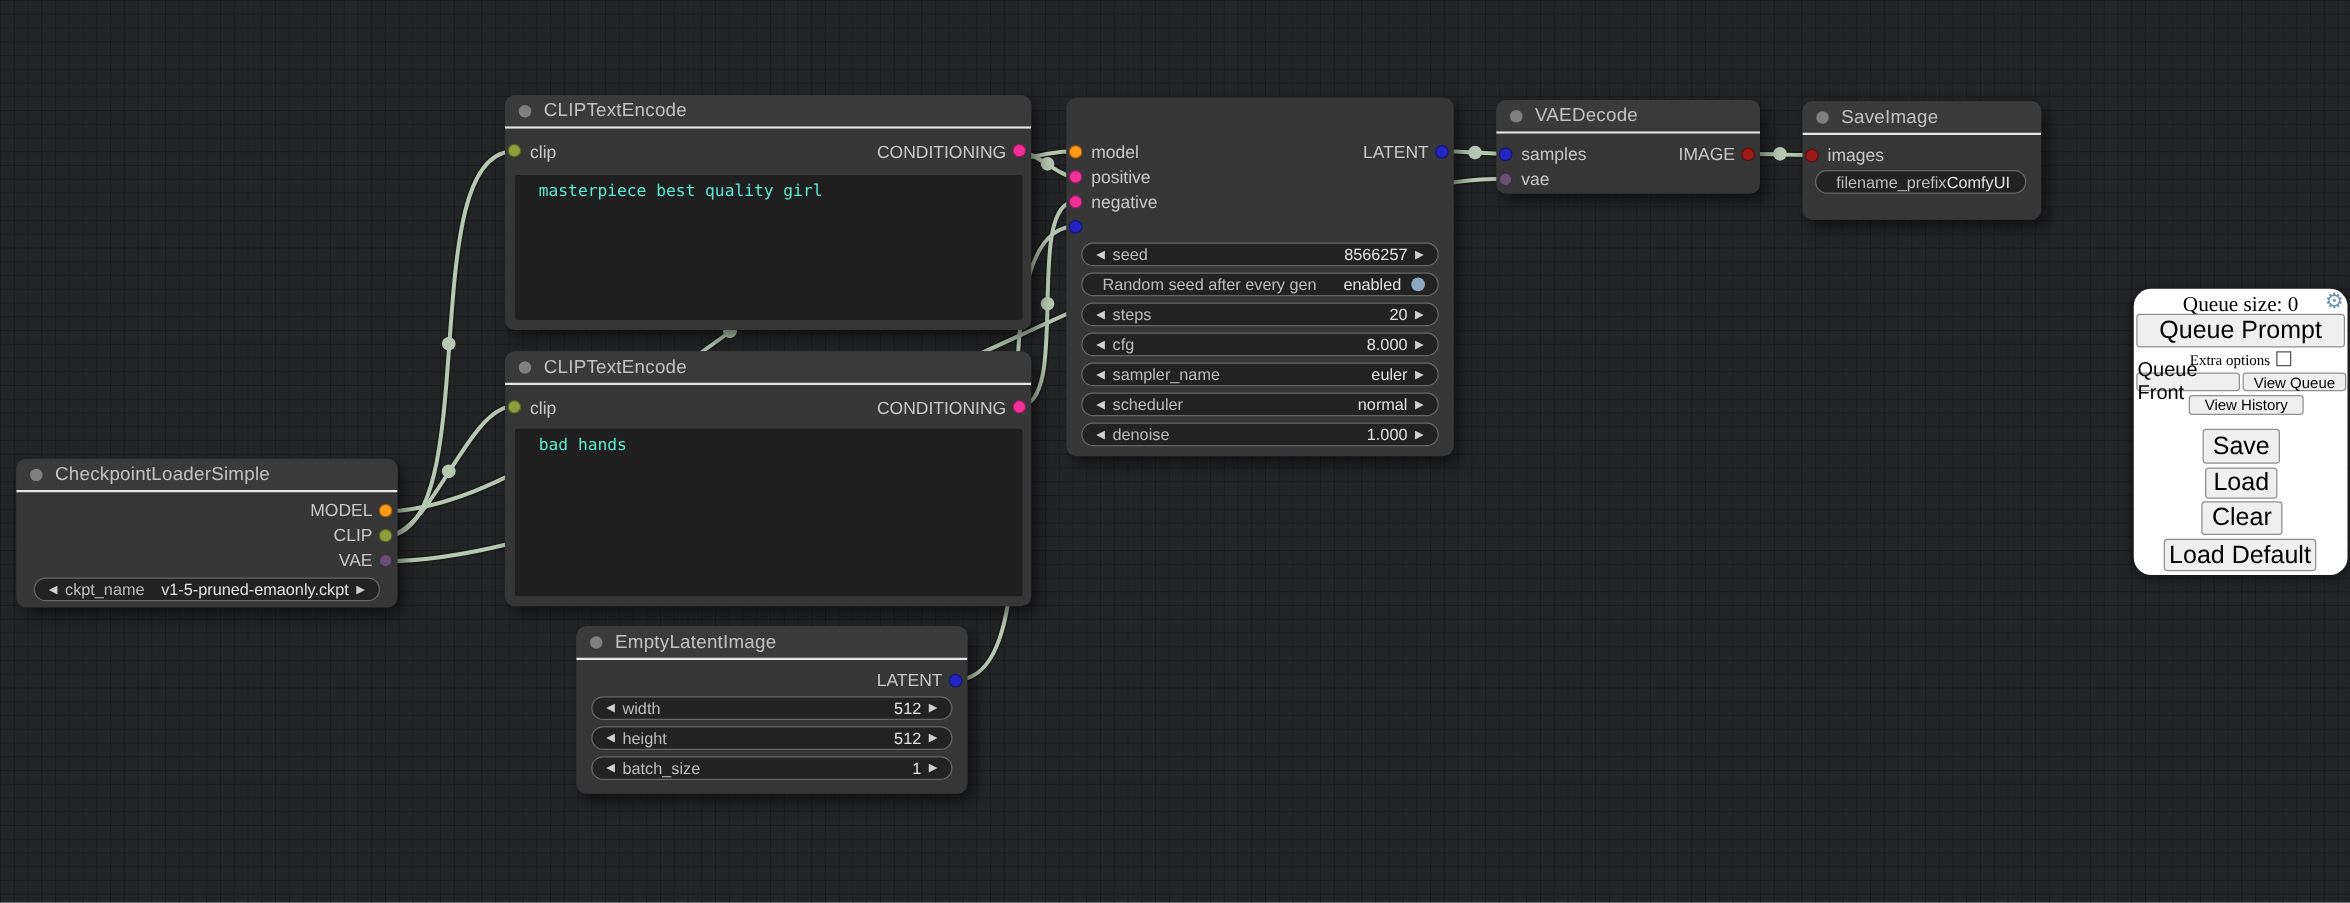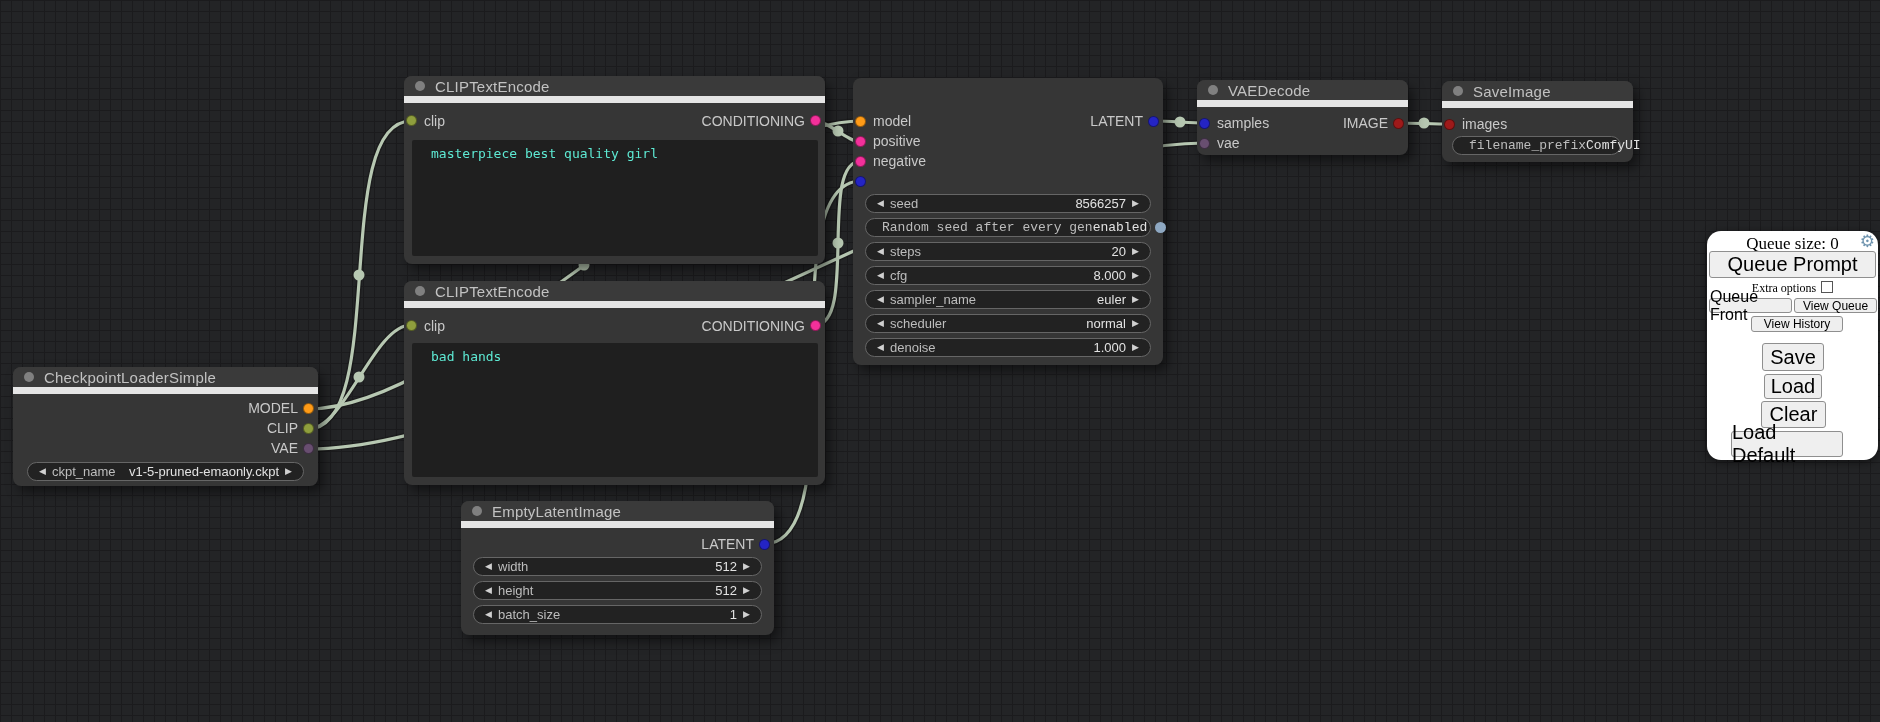--- a/index.html
+++ b/index.html
@@ -17,21 +17,21 @@
 
   svg.links { position:absolute; left:0; top:0; width:1880px; height:722px; }
   .wire-halo { fill:none; stroke:#151515; stroke-width:6; opacity:.45; }
   .wire { fill:none; stroke-width:3.2; stroke-linecap:round; }
 
   .node {
     position:absolute; background:#363636; border-radius:8px;
     box-shadow:5px 6px 12px rgba(0,0,0,.5); color:#c8c8c8;
   }
   .node-title {
-    height:27px; background:#3a3a3a; border-bottom:7px solid #e5e5e5;
+    height:27px; background:#3a3a3a; border-bottom:2px solid #e5e5e5;
     border-radius:8px 8px 0 0; display:flex; align-items:center;
     font-size:15px; color:#c2c2c2; letter-spacing:.2px;
   }
   .title-dot {
     width:10px; height:10px; border-radius:50%; background:#808080;
     margin:0 10px 0 11px; flex:none;
   }
   .pdot {
     position:absolute; width:11px; height:11px; border-radius:50%;
     border:1px solid rgba(0,0,0,.4);
@@ -52,21 +52,21 @@
   }
 
   .widget {
     position:absolute; height:19px; background:#222222; border:1px solid #666;
     border-radius:10px; display:flex; align-items:center;
     font-size:13px; color:#bdbdbd; padding:0 7px;
   }
   .warr { width:15px; text-align:center; font-size:9px; color:#d0d0d0; line-height:17px; flex:none; cursor:pointer; }
   .wlabel { flex:none; padding-left:2px; }
   .wvalue { margin-left:auto; color:#e2e2e2; padding-right:2px; }
-  .widget.noarr { padding:0 10px 0 14px;font-family:Liberation Mono, monospace; }
+  .widget.noarr { padding:0 10px 0 14px; }
   .toggle {
     width:11px; height:11px; border-radius:50%; flex:none; margin-left:6px;
   }
 
   .menu {
     position:absolute; left:1707px; top:231px; width:171px; height:229px;
     background:#ffffff; color:#000;
     font-family:"Liberation Serif", serif;
     box-shadow:0 2px 10px rgba(0,0,0,.5);
     border-radius:14px;
@@ -247,21 +247,21 @@
     <span class="pdot out" style="top: 38px; background: rgb(158, 26, 26);"></span>
     <div class="prow" style="top:34px">
       <span class="in-label">samples</span>
       <span class="out-label">IMAGE</span>
     </div>
     <div class="prow" style="top:54px">
         <span class="in-label">vae</span>
       </div>
   </div>
 
-  <div class="node" style="left:1442px; top:81px; width:191px; height:81px">
+  <div class="node" style="left:1442px; top:81px; width:191px; height:95px">
     <div class="node-title">
       <span class="title-dot"></span>
       <span>SaveImage</span>
     </div>
     <span class="pdot in" style="top: 38px; background: rgb(158, 26, 26);"></span>
     <div class="prow" style="top:34px">
         <span class="in-label">images</span>
       </div>
     <div class="widget noarr" style="left:10px; right:12px; top:55px">
       <span class="wlabel">filename_prefix</span>
@@ -304,16 +304,16 @@
     <div class="mbtn" style="left:2px; right:2px; top:20px; height:27px; font-size:20px">Queue Prompt</div>
     <div class="extra">
       <span>Extra options</span><span class="cbx"></span>
     </div>
     <div class="mbtn" style="left:2px; top:67px; width:83px; height:15px; font-size:16px">Queue Front</div>
     <div class="mbtn" style="left:87px; top:67px; width:83px; height:15px; font-size:12px">View Queue</div>
     <div class="mbtn" style="left:44px; top:85px; width:92px; height:16px; font-size:12px">View History</div>
     <div class="mbtn" style="left:55px; top:112px; width:62px; height:28px; font-size:20px">Save</div>
     <div class="mbtn" style="left:57px; top:143px; width:58px; height:25px; font-size:20px">Load</div>
     <div class="mbtn" style="left:54px; top:170px; width:65px; height:27px; font-size:20px">Clear</div>
-    <div class="mbtn" style="left:24px; top:200px; width:112px; height:26px; font-size:20px">Load Default</div>
+    <div class="mbtn" style="left:24px; top:200px; width:122px; height:26px; font-size:20px">Load Default</div>
   </div>
 
 </div>
 
 </body></html>

